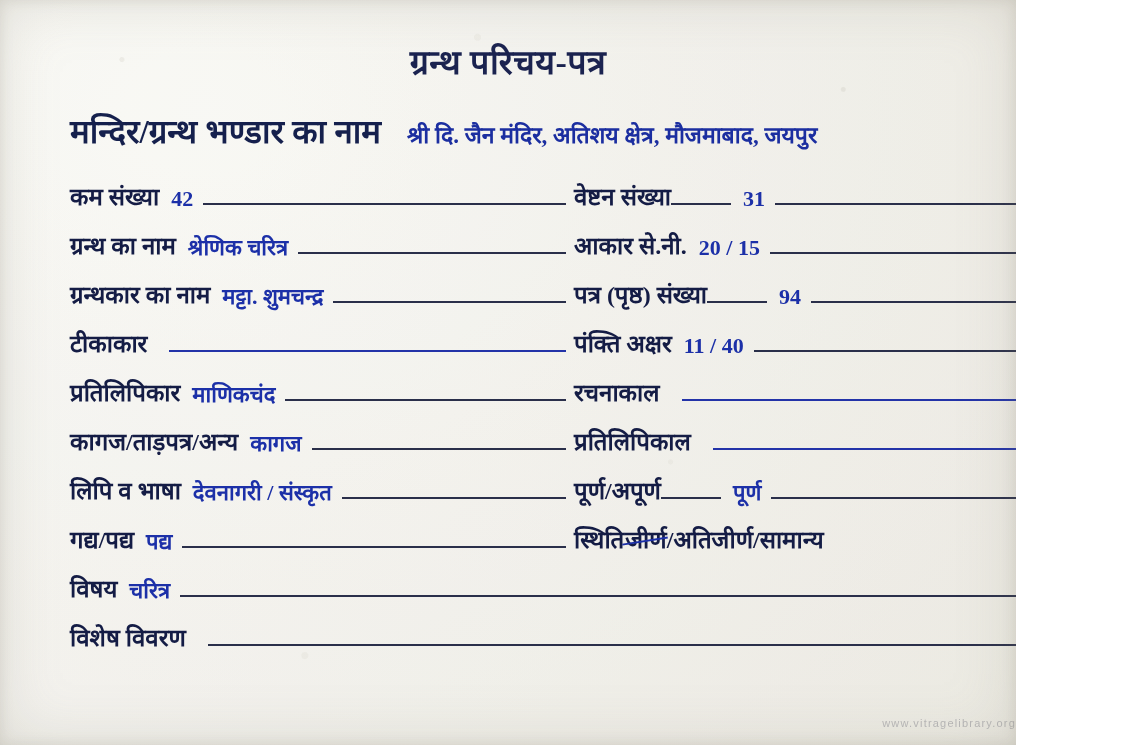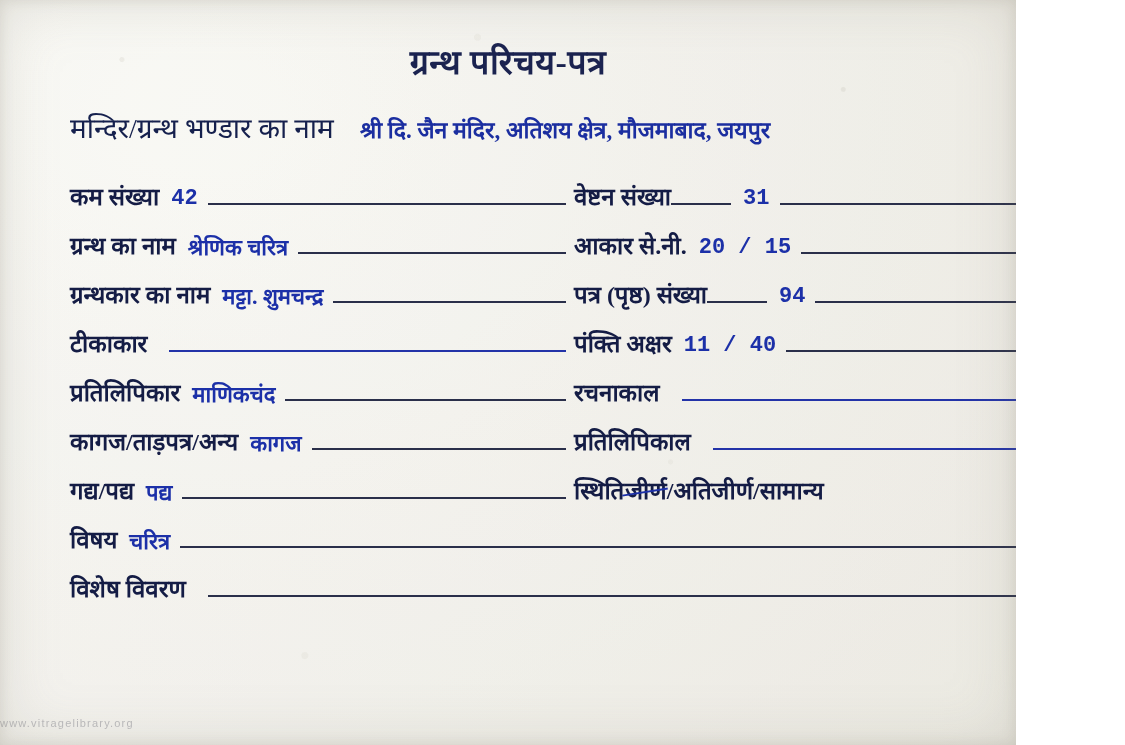--- a/index.html
+++ b/index.html
@@ -59,22 +59,22 @@
     position: absolute;
     top: 108px;
     left: 70px;
     right: 26px;
     display: flex;
     align-items: baseline;
     gap: 26px;
     font-family: "Liberation Serif", serif;
   }
   .header-label {
-    font-size: 28px;
-    font-weight: normal;
+    font-size: 33px;
+    font-weight: bold;
     color: #15204d;
     white-space: nowrap;
   }
   .header-value {
     font-size: 23px;
     font-weight: bold;
     color: #1b2ea0;
     white-space: nowrap;
   }
 
@@ -110,21 +110,21 @@
     margin-top: 11px;
   }
   .val {
     font-size: 22px;
     font-weight: bold;
     color: #1c30a8;
     white-space: nowrap;
     padding: 0 10px 2px 12px;
     line-height: 1.05;
   }
-  .val.num { font-family: Liberation Mono, monospace; margin-top: 14px; }
+  .val.num { font-family: Liberation Serif, serif; margin-top: 14px; }
   .rule {
     flex: 1 1 auto;
     border-bottom: 2px solid #2a2f4a;
     margin-bottom: 7px;
     min-width: 12px;
   }
   .rule.blue { border-bottom-color: #2333a8; }
   .rule.short { flex: 0 0 60px; }
 
   
@@ -147,21 +147,21 @@
     align-items: flex-end;
     width: 100%;
   }
 
   
   .watermark {
     position: absolute;
     bottom: 16px;
     left: 0;
     width: 100%;
-    text-align: left;
+    text-align: right;
     font-family: "Liberation Sans", sans-serif;
     font-size: 11px;
     letter-spacing: 1.2px;
     color: rgba(120,120,130,0.45);
   }
 </style>
 </head>
 <body>
 
 <div class="page">
@@ -249,20 +249,33 @@
         <span class="val">कागज</span>
         <span class="rule"></span>
       </div>
       <div class="cell right">
         <span class="lbl">प्रतिलिपिकाल</span>
         <span class="val"></span>
         <span class="rule blue"></span>
       </div>
     </div>
 
+    <div class="row">
+      <div class="cell left">
+        <span class="lbl">लिपि व भाषा</span>
+        <span class="val">देवनागरी / संस्कृत</span>
+        <span class="rule"></span>
+      </div>
+      <div class="cell right">
+        <span class="lbl">पूर्ण/अपूर्ण</span>
+        <span class="rule short"></span>
+        <span class="val">पूर्ण</span>
+        <span class="rule"></span>
+      </div>
+    </div>
 
     <div class="row">
       <div class="cell left">
         <span class="lbl">गद्य/पद्य</span>
         <span class="val">पद्य</span>
         <span class="rule"></span>
       </div>
       <div class="cell right">
         <div class="status-line">
           <span class="lbl">स्थिति</span>

